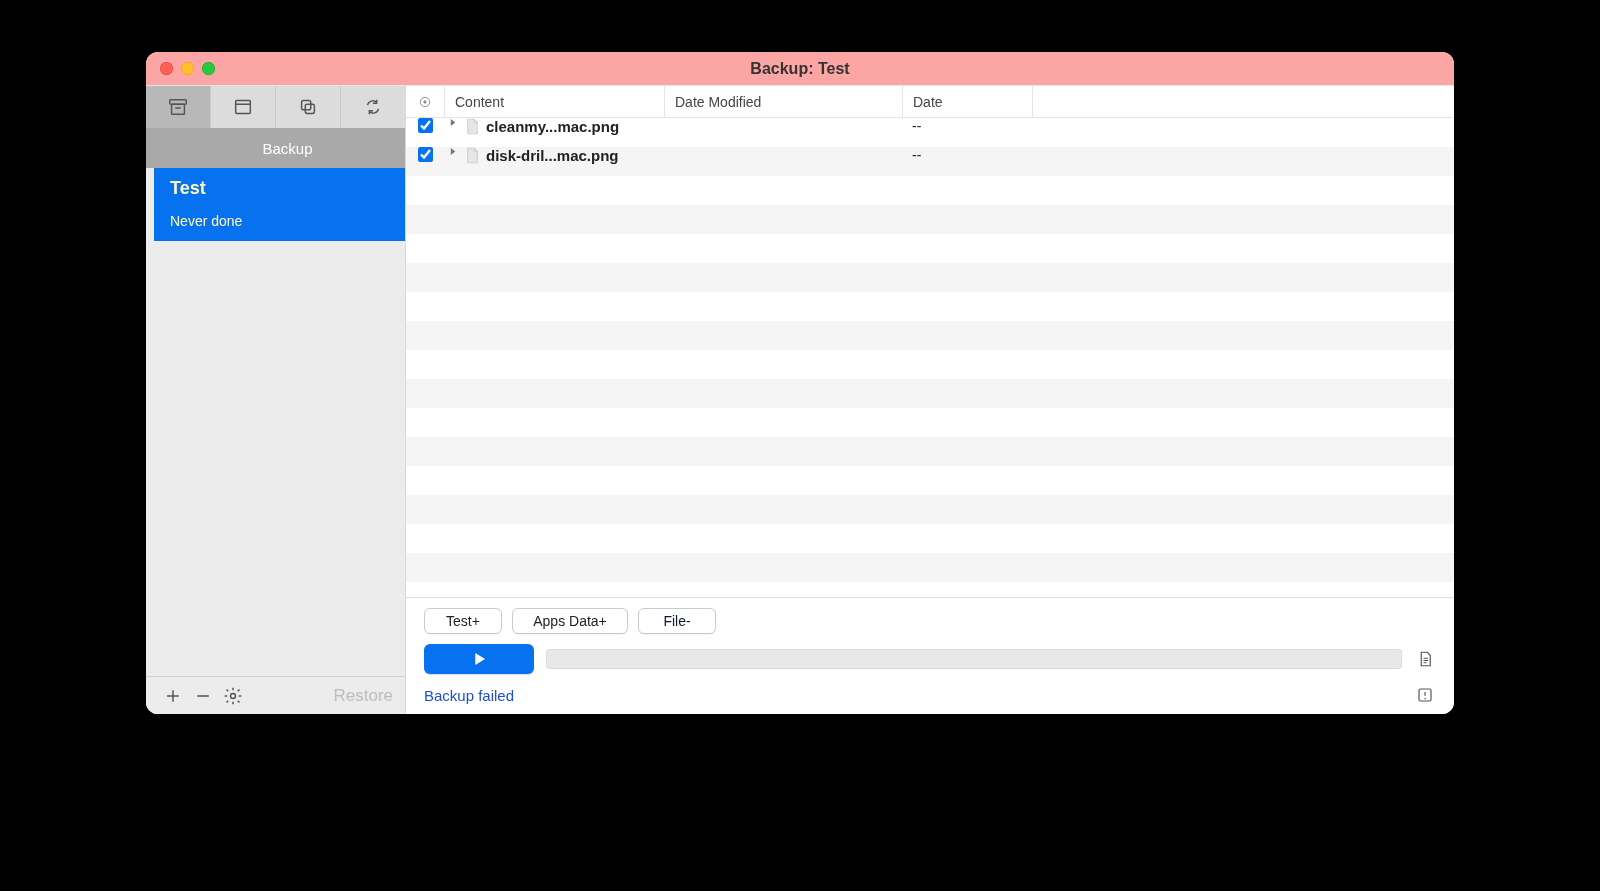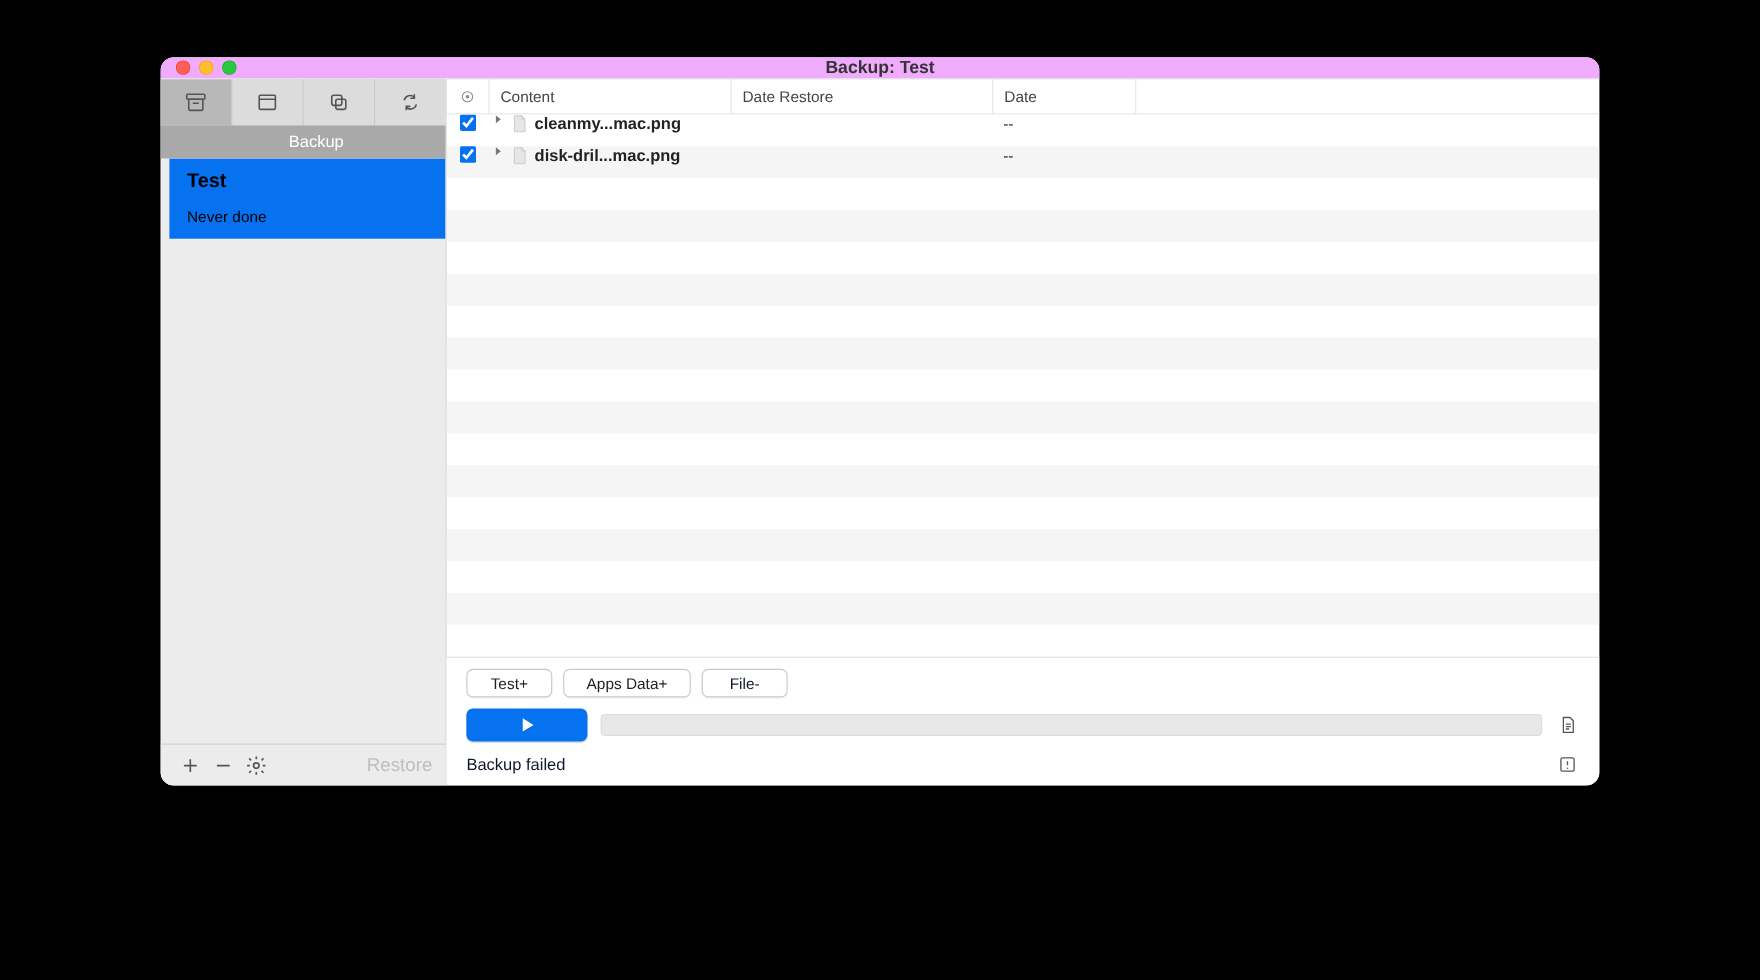--- a/index.html
+++ b/index.html
@@ -21,23 +21,23 @@
     height: 662px;
     background: #fff;
     border-radius: 12px;
     box-shadow: 0 25px 60px rgba(0,0,0,.6), 0 0 0 1px rgba(0,0,0,.15);
     overflow: hidden;
     display: flex;
     flex-direction: column;
   }
   
   .titlebar {
-    height: 20px;
+    height: 34px;
     border-bottom: 1px solid #e5e5e5;
-    background: #f0abfc;
+    background: #fca5a5;
     display: flex;
     align-items: center;
     position: relative;
   }
   .traffic {
     display: flex;
     gap: 8px;
     padding-left: 14px;
   }
   .tl { width:13px; height:13px; border-radius:50%; }
@@ -66,30 +66,30 @@
   }
   .sb-tab {
     flex:1; display:flex; align-items:center; justify-content:center;
     border-right:1px solid #c9c9c9;
     cursor:pointer;
   }
   .sb-tab:last-child{ border-right:none; }
   .sb-tab.active { background:#b8b8b8; }
   .sb-tab svg { width:22px; height:22px; stroke:#555; fill:none; stroke-width:1.6; }
   .sb-heading {
-    height:30px; background:#a9a9a9; color:#fff; font-size:15px;
+    height:40px; background:#a9a9a9; color:#fff; font-size:15px;
     display:flex; align-items:center; justify-content:center; font-weight:500;padding-left:24px;
   }
   .sb-list { flex:1; overflow:auto; }
   .sb-item {
     padding: 10px 16px 12px;
     cursor:pointer;
     margin-left:8px;
   }
-  .sb-item.selected { background:#0672ef; color:#000000; }
+  .sb-item.selected { background:#0672ef; color:#fef9c3; }
   .sb-item .name { font-size:18px; font-weight:700; }
   .sb-item .sub  { font-size:14px; margin-top:14px; }
   .sb-footer {
     height:38px; border-top:1px solid #d0d0d0;
     display:flex; align-items:center; padding:0 12px;
     background:#ececec;
   }
   .sb-footer .ibtn {
     width:30px; height:30px; display:flex; align-items:center; justify-content:center;
     color:#555; cursor:pointer; font-size:20px; border-radius:5px;
@@ -153,21 +153,21 @@
   .runbtn svg{ width:18px;height:18px;fill:#fff;}
   .progress{
     flex:1; height:20px; border-radius:4px; background:#e8e8e8;
     box-shadow: inset 0 0 0 1px #dcdcdc;
   }
   .logbtn,.warnbtn{
     width:22px;height:22px;display:flex;align-items:center;justify-content:center;cursor:pointer;
   }
   .logbtn svg,.warnbtn svg{width:18px;height:18px;stroke:#555;fill:none;stroke-width:1.6;}
   .statusrow{ display:flex; align-items:center; }
-  .status{ font-size:15px; color:#0f172a;}
+  .status{ font-size:15px; color:#1d4ed8;}
 </style>
 </head>
 <body>
 
 <div class="window">
 
   <div class="titlebar">
     <div class="traffic">
       <div class="tl red"></div>
       <div class="tl yellow"></div>
@@ -242,21 +242,21 @@
         <div class="col-target">
           <svg viewBox="0 0 24 24">
               <circle cx="12" cy="12" r="8"></circle>
               <circle cx="12" cy="12" r="2" fill="#888"></circle>
             </svg>
         </div>
         <div class="col c-content">
             <span>Content</span>
           </div>
         <div class="col c-date">
-            <span>Date Restore</span>
+            <span>Date Modified</span>
           </div>
         <div class="col c-size">
             <span>Date</span>
           </div>
         <div class="col c-extra"></div>
       </div>
 
       <div class="rows" id="rows">
           <div class="row">
             <div class="cb">

